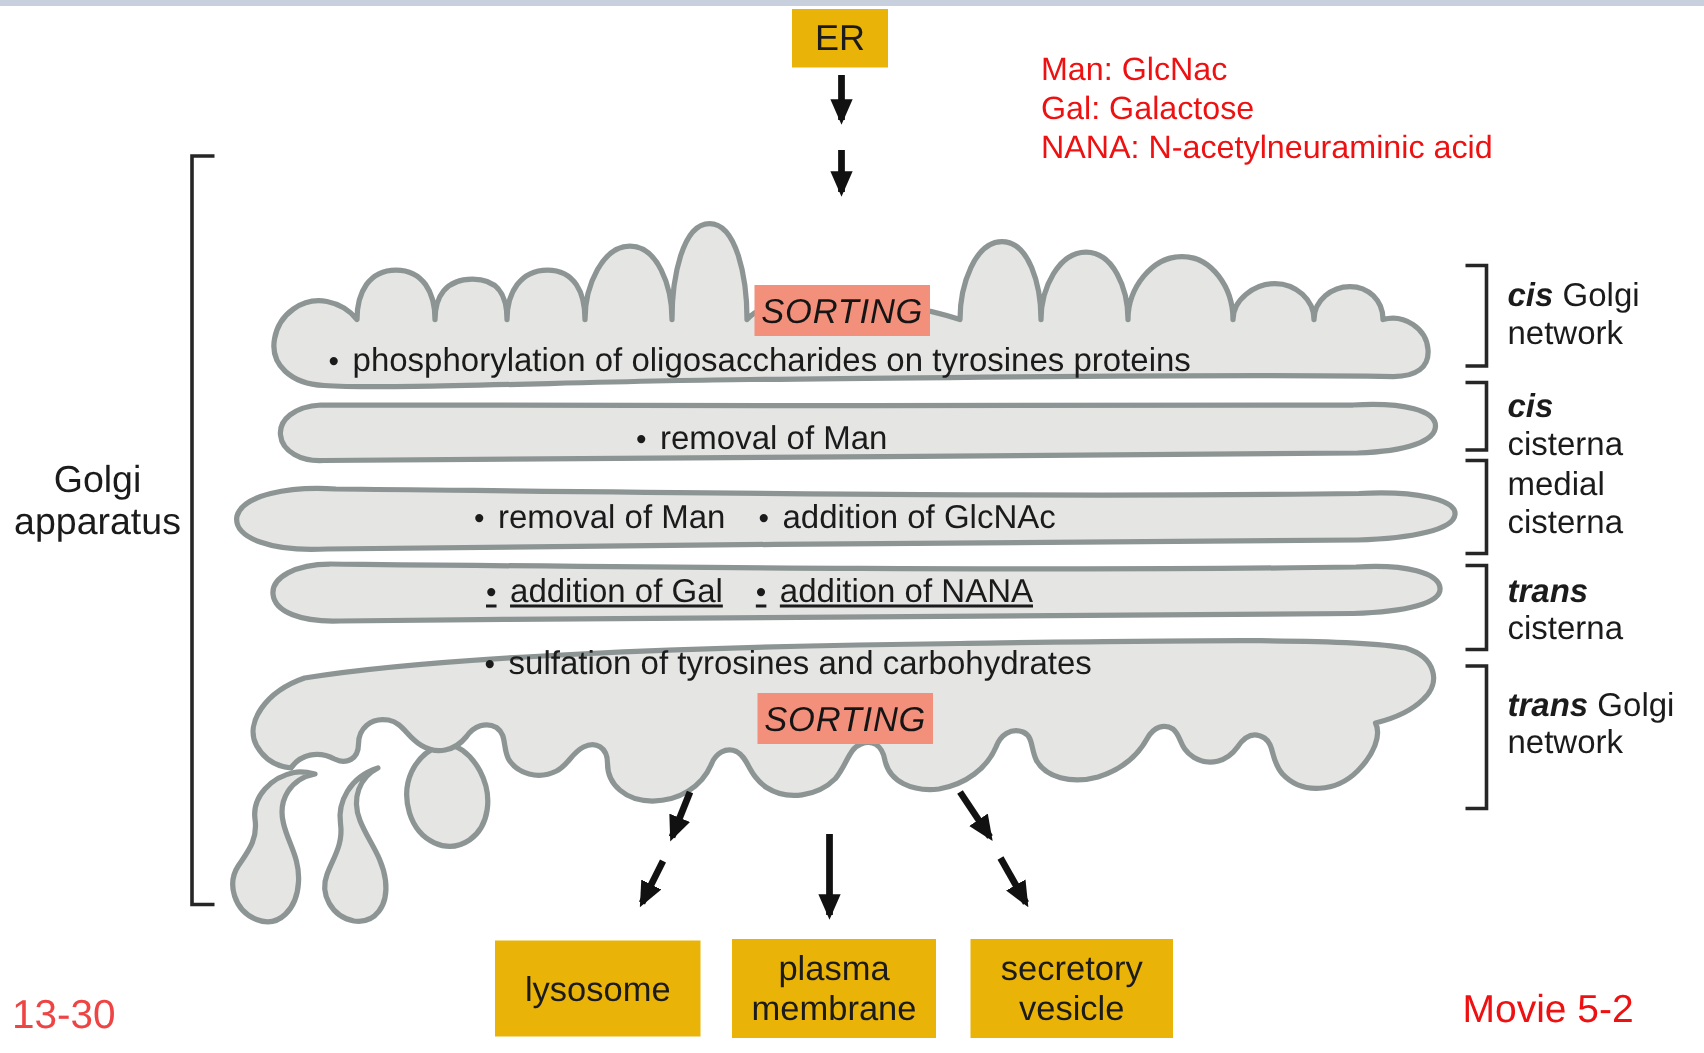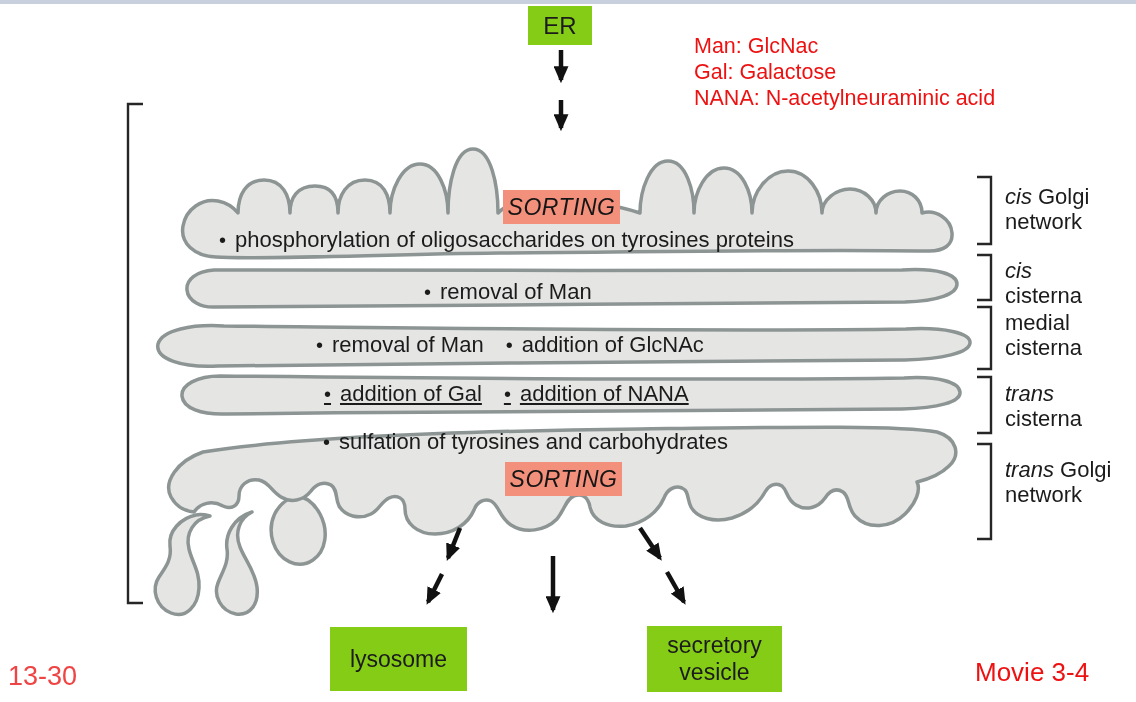--- a/index.html
+++ b/index.html
@@ -7,21 +7,21 @@
     position:relative;width:1136px;height:702px;background:#ffffff;
     font-family:"Liberation Sans",sans-serif;color:#1b1b1b;overflow:hidden;
   }
   .abs{position:absolute;}
   .top-strip{left:0;top:0;width:1136px;height:4px;background:#c7d0dc;}
   svg.layer{left:0;top:0;width:1136px;height:702px;}
   .membrane{fill:#e5e5e4;stroke:#8d9594;stroke-width:3.5px;stroke-linejoin:round;}
   .bracket{fill:none;stroke:#262626;stroke-width:2.4px;}
   .arrow{stroke:#111111;stroke-width:4.5px;}
   .bluebox{
-    background:#84cc16;display:flex;align-items:center;justify-content:center;
+    background:#eab308;display:flex;align-items:center;justify-content:center;
     text-align:center;font-size:23px;line-height:27px;color:#1b1b1b;
   }
   .er{left:528px;top:6px;width:64px;height:39px;font-size:24px;}
   .dest1{left:330px;top:627px;width:137px;height:64px;}
   .dest2{left:488px;top:626px;width:136px;height:66px;}
   .dest3{left:647px;top:626px;width:135px;height:66px;}
   .sorting{
     background:#f2907b;color:#151515;display:flex;align-items:center;justify-content:center;
     font-size:23px;letter-spacing:0.5px;font-style:italic;
   }
@@ -31,21 +31,21 @@
   .step{font-size:22px;white-space:nowrap;color:#1b1b1b;}
   .step .bullet{margin-right:9px;font-size:20px;}
   .step .item2{margin-left:22px;}
   .row-cgn{left:219px;top:227px;}
   .row-cis{left:424px;top:279px;}
   .row-med{left:316px;top:332px;}
   .row-tr{left:324px;top:381px;text-decoration:underline;}
   .row-tgn{left:323px;top:429px;}
   .golgi-label{left:5px;top:306px;width:120px;text-align:center;font-size:25px;line-height:28px;}
   .rlabel{font-size:22px;line-height:25px;white-space:nowrap;}
-  .rlabel .it{font-style:italic;}
+  .rlabel .it{font-style:italic;font-weight:bold;}
   .rl1{left:1005px;top:184px;}
   .rl2{left:1005px;top:258px;}
   .rl3{left:1005px;top:310px;}
   .rl4{left:1005px;top:381px;}
   .rl5{left:1005px;top:457px;}
   .slide-number{left:8px;top:661px;font-size:27px;color:#ef4444;}
   .movie{left:975px;top:657px;font-size:26px;color:#ee1111;}
 </style>
 </head>
 <body>
@@ -120,20 +120,21 @@
   <div class="abs bluebox er">
     <span>ER</span>
   </div>
 
   <div class="abs legend">
     <div>Man: GlcNac</div>
     <div>Gal: Galactose</div>
     <div>NANA: N-acetylneuraminic acid</div>
   </div>
 
+  <div class="abs golgi-label">Golgi apparatus</div>
 
   <div class="abs sorting sorting-top">
     <span>SORTING</span>
   </div>
   <div class="abs sorting sorting-bottom">
     <span>SORTING</span>
   </div>
 
   <div class="abs step row-cgn">
     <span class="bullet">•</span><span>phosphorylation of oligosaccharides on tyrosines proteins</span>
@@ -168,20 +169,23 @@
     <div>cisterna</div>
   </div>
   <div class="abs rlabel rl5">
     <div><span class="it">trans</span><span> Golgi</span></div>
     <div>network</div>
   </div>
 
   <div class="abs bluebox dest1">
     <span>lysosome</span>
   </div>
+  <div class="abs bluebox dest2">
+    <span>plasma membrane</span>
+  </div>
   <div class="abs bluebox dest3">
     <span>secretory vesicle</span>
   </div>
 
   <div class="abs slide-number">13-30</div>
-  <div class="abs movie">Movie 3-4</div>
+  <div class="abs movie">Movie 5-2</div>
 
 </div>
 
 </body></html>

